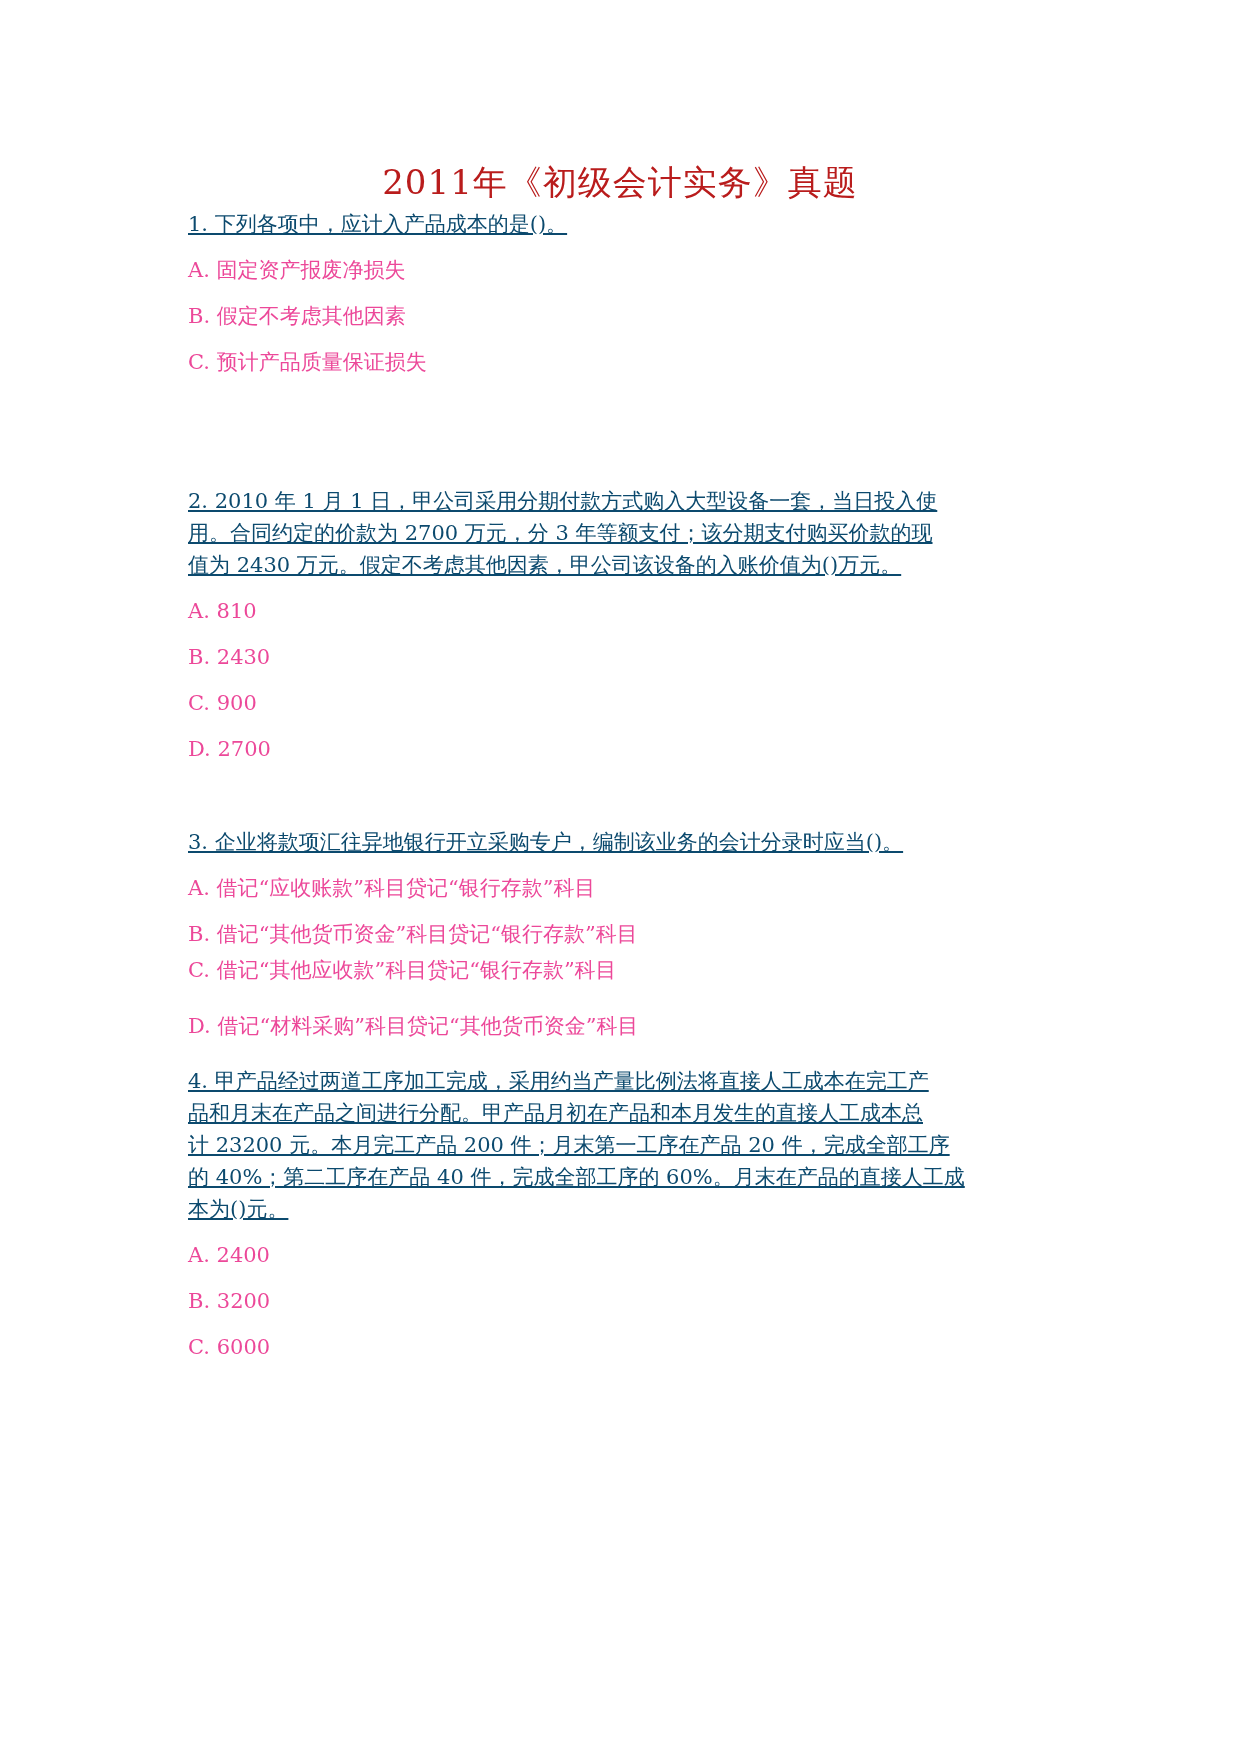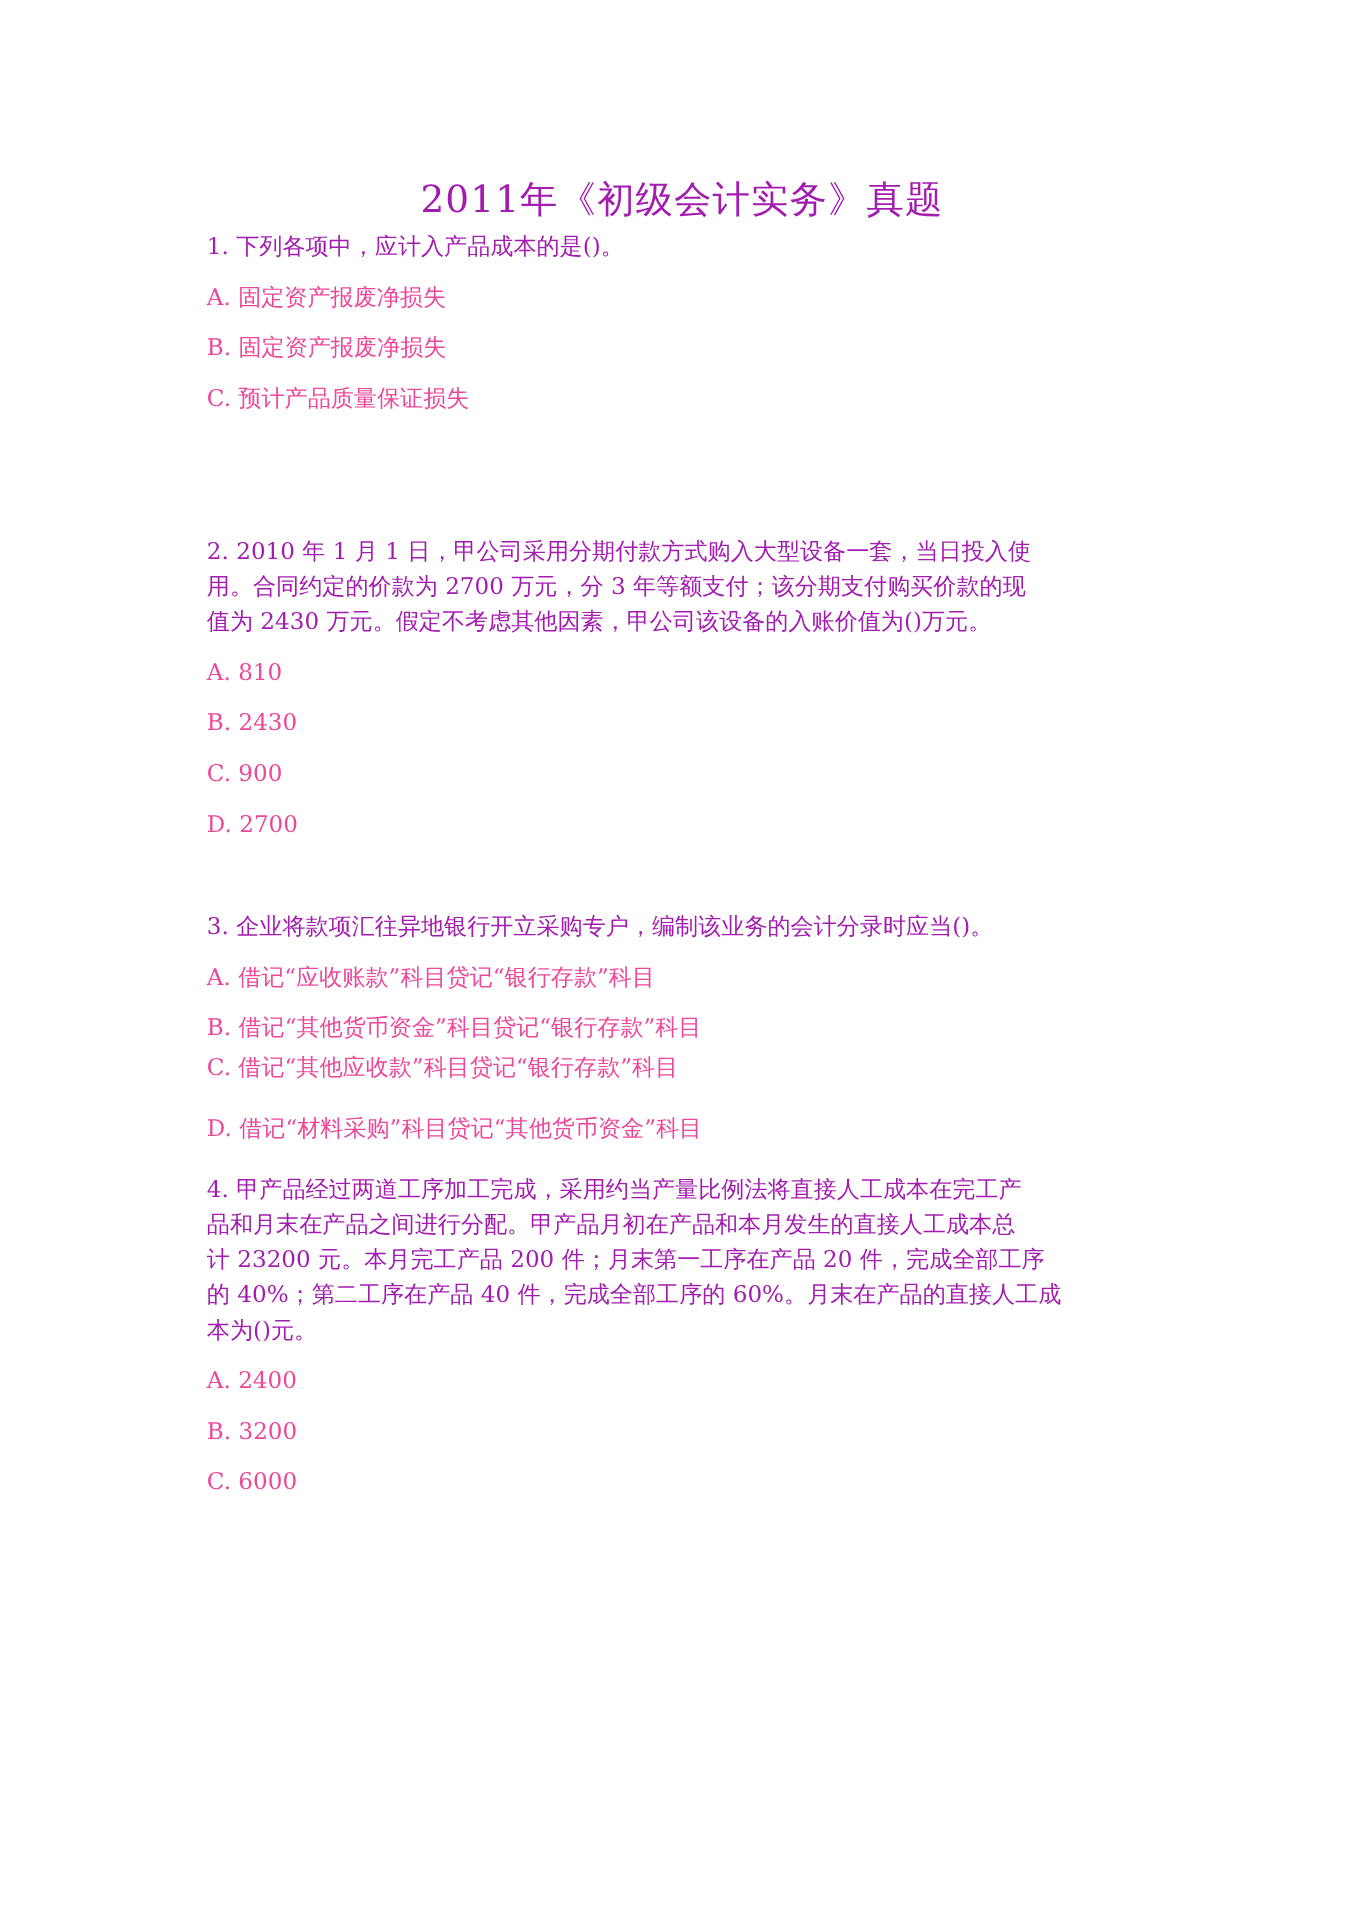--- a/index.html
+++ b/index.html
@@ -16,52 +16,53 @@
       font-family: "DejaVu Serif", "Liberation Serif", serif;
     }
     .page-title {
       position: absolute;
       top: 158px;
       left: 0;
       width: 1240px;
       text-align: center;
       font-size: 34px;
       line-height: 48px;
-      color: #a21caf;
+      color: #b91c1c;
       letter-spacing: 1px;
     }
     .block {
       position: absolute;
       left: 188px;
       width: 876px;
     }
     .line {
       font-size: 21px;
       line-height: 34px;
       white-space: nowrap;
-      color: #a21caf;
+      color: #0c4a6e;
+      text-decoration: underline;
     }
     .option {
       font-size: 21px;
       line-height: 34px;
       color: #ec4899;
       position: absolute;
       left: 0;
       white-space: nowrap;
     }
   </style>
 </head>
 <body>
 
 <div class="page-title">2011年《初级会计实务》真题</div>
 
 <div class="block" style="top:207px; height:220px;">
   <div class="line" style="position:absolute; top:0;">1. 下列各项中，应计入产品成本的是()。</div>
   <div class="option" style="top:46px;">A. 固定资产报废净损失</div>
-  <div class="option" style="top:92px;">B. 固定资产报废净损失</div>
+  <div class="option" style="top:92px;">B. 假定不考虑其他因素</div>
   <div class="option" style="top:138px;">C. 预计产品质量保证损失</div>
 </div>
 
 <div class="block" style="top:484px; height:290px;">
   <div class="line" style="position:absolute; top:0;">2. 2010 年 1 月 1 日，甲公司采用分期付款方式购入大型设备一套，当日投入使</div>
   <div class="line" style="position:absolute; top:32px;">用。合同约定的价款为 2700 万元，分 3 年等额支付；该分期支付购买价款的现</div>
   <div class="line" style="position:absolute; top:64px;">值为 2430 万元。假定不考虑其他因素，甲公司该设备的入账价值为()万元。</div>
   <div class="option" style="top:110px;">A. 810</div>
   <div class="option" style="top:156px;">B. 2430</div>
   <div class="option" style="top:202px;">C. 900</div>

